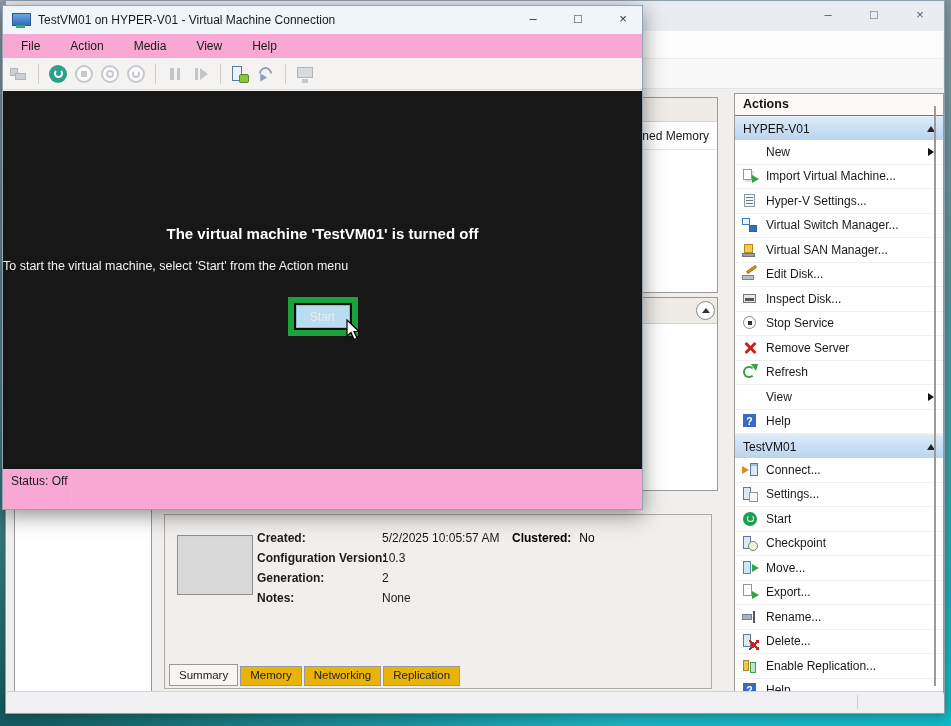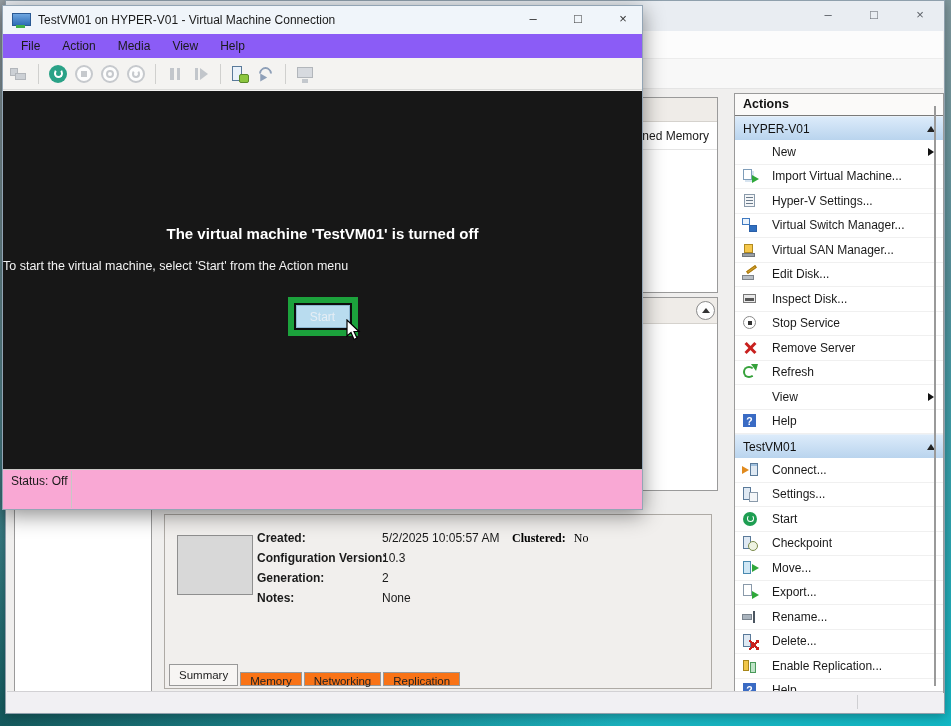--- a/index.html
+++ b/index.html
@@ -29,34 +29,34 @@
   .chk-band { position:absolute; left:0; top:0; right:0; height:26px; background:#efece8; border-bottom:1px solid #d5d2cd; }
   .chk-collapse { position:absolute; right:2px; top:3px; width:19px; height:19px; border:1px solid #8a8a8a; border-radius:50%; background:#fdfdfd; }
   .chk-collapse::after { content:""; position:absolute; left:4.5px; top:6px; border-left:4px solid transparent; border-right:4px solid transparent; border-bottom:5px solid #333; }
 
   .details-title { position:absolute; left:162px; top:495px; font-size:12.5px; font-weight:bold; color:#333; }
   .details-pane { position:absolute; left:158px; top:513px; width:548px; height:175px; background:#f1efed; border:1px solid #aeaaa5; }
   .thumb { position:absolute; left:12px; top:20px; width:76px; height:60px; background:#d8d8d8; border:1px solid #8f8f8f; }
   .dfields { position:absolute; left:92px; top:16px; }
   .drow { height:20px; font-size:12px; color:#1a1a1a; white-space:nowrap; }
   .dlabel { display:inline-block; width:125px; font-weight:bold; }
-  .dclustered { position:absolute; left:347px; top:16px; font-size:12px;font-family:Liberation Serif, serif; }
+  .dclustered { position:absolute; left:347px; top:16px; font-size:12px; }
   .dclustered .dlabel { width:auto; margin-right:8px; }
   .details-tabs { position:absolute; left:4px; bottom:2px; display:flex; align-items:flex-end; }
-  .dtab { height:14px; line-height:17px; padding:0 9px; font-size:11.5px; color:#222; background:#f97316; border:1px solid #999; margin-right:2px; cursor:default; }
+  .dtab { height:20px; line-height:17px; padding:0 9px; font-size:11.5px; color:#222; background:#eab308; border:1px solid #999; margin-right:2px; cursor:default; }
   .dtab.active { height:22px; line-height:20px; background:#f7f5f3; }
 
   
   .actions-pane { position:absolute; left:728px; top:92px; width:210px; height:600px; background:#fff; border:1px solid #9a9a9a; overflow:hidden; }
   .actions-title { height:22px; line-height:21px; padding-left:8px; font-size:12.5px; font-weight:bold; color:#111; background:#fbfaf9; border-bottom:1px solid #7a7a7a; }
   .act-header { height:24px; display:flex; align-items:center; padding:0 8px;
     background:linear-gradient(#dcebfa,#b9d4ee); border-top:1px solid #e8f0f8; cursor:default; }
   .act-header-label { flex:1; font-size:12px; color:#111; }
   .act-collapse { width:0; height:0; border-left:4.5px solid transparent; border-right:4.5px solid transparent; border-bottom:6px solid #222; }
-  .act-item { position:relative; height:24.5px; display:flex; align-items:center; gap:14px; padding-left:7px; border-bottom:1px solid #f0f0f0; cursor:default; }
+  .act-item { position:relative; height:24.5px; display:flex; align-items:center; gap:8px; padding-left:7px; border-bottom:1px solid #f0f0f0; cursor:default; }
   .act-label { font-size:12px; color:#1a1a1a; white-space:nowrap; }
   .act-sub { position:absolute; right:9px; top:7.5px; width:0; height:0; border-top:4.5px solid transparent; border-bottom:4.5px solid transparent; border-left:6px solid #111; }
   .act-scrollline { position:absolute; right:7px; top:12px; bottom:6px; width:2px; background:#9a9a9a; }
 
   
   .ai { width:16px; height:16px; position:relative; flex:0 0 16px; display:inline-block; }
   .ai::before,.ai::after { content:""; position:absolute; box-sizing:border-box; }
   .ic-none::before,.ic-none::after { display:none; }
   .ic-import::before { left:1px; top:1px; width:9px; height:11px; background:#fff; border:1px solid #7f9db9; box-shadow:2px 2px 0 #d7e4f0; }
   .ic-import::after { right:-1px; bottom:1px; border-left:7px solid #2fa83a; border-top:4px solid transparent; border-bottom:4px solid transparent; }
@@ -102,21 +102,21 @@
   
   .vmc { position:absolute; left:2px; top:5px; width:641px; height:505px;
     background:#f4f3f2; border:1px solid #93a5b5; box-shadow:0 5px 20px rgba(0,0,0,.45);padding-left:6px; }
   .vmc-titlebar { position:absolute; left:0; top:0; right:0; height:28px; background:#f0f5fa; display:flex; align-items:center; }
   .vmc-appicon { width:17px; height:15px; margin-left:9px; position:relative; }
   .vmc-appicon::before { content:""; position:absolute; left:0; top:0; width:17px; height:11px; background:linear-gradient(#6ea6e0,#2e6db6); border:1px solid #2a5a94; }
   .vmc-appicon::after { content:""; position:absolute; left:4px; bottom:0; width:9px; height:3px; background:#3fae49; }
   .vmc-title { margin-left:9px; font-size:12px; color:#1b1b1b; white-space:nowrap; }
   .vmc-winbtns { position:absolute; right:10px; top:3px; display:flex; gap:27px; }
   .vmc-winbtns span { width:18px; height:20px; text-align:center; font-size:13px; color:#333; line-height:20px; cursor:default; }
-  .vmc-menubar { position:absolute; left:0; top:28px; right:0; height:24px; background:#8b5cf6; display:flex; align-items:center; gap:22px; padding-left:18px; }
+  .vmc-menubar { position:absolute; left:0; top:28px; right:0; height:24px; background:#f9a8d4; display:flex; align-items:center; gap:30px; padding-left:18px; }
   .menu-item { font-size:12px; color:#1a1a1a; cursor:default; }
   .vmc-toolbar { position:absolute; left:0; top:52px; right:0; height:32px; background:#f4f3f1; border-bottom:1px solid #dcdcda; display:flex; align-items:center; padding-left:6px; gap:6px; }
   .tsep { width:1px; height:20px; background:#d0d0ce; margin:0 3px; }
   .tbi { width:20px; height:20px; position:relative; display:inline-block; }
   .tbi::before,.tbi::after { content:""; position:absolute; box-sizing:border-box; }
   .tb-ctrl-alt-del::before { left:1px; top:4px; width:8px; height:8px; background:#ccd0d5; border:1px solid #b2b6bb; }
   .tb-ctrl-alt-del::after { left:6px; top:9px; width:11px; height:7px; background:#ccd0d5; border:1px solid #b2b6bb; }
   .tb-start::before { left:1px; top:1px; width:18px; height:18px; border-radius:50%; background:#2aa287; }
   .tb-start::after { left:5.5px; top:5.5px; width:9px; height:9px; border:2px solid #fff; border-radius:50%; border-top-color:transparent; }
   .tb-turn-off::before { left:1px; top:1px; width:18px; height:18px; border-radius:50%; border:2px solid #c6c9cd; background:#fdfdfd; }

